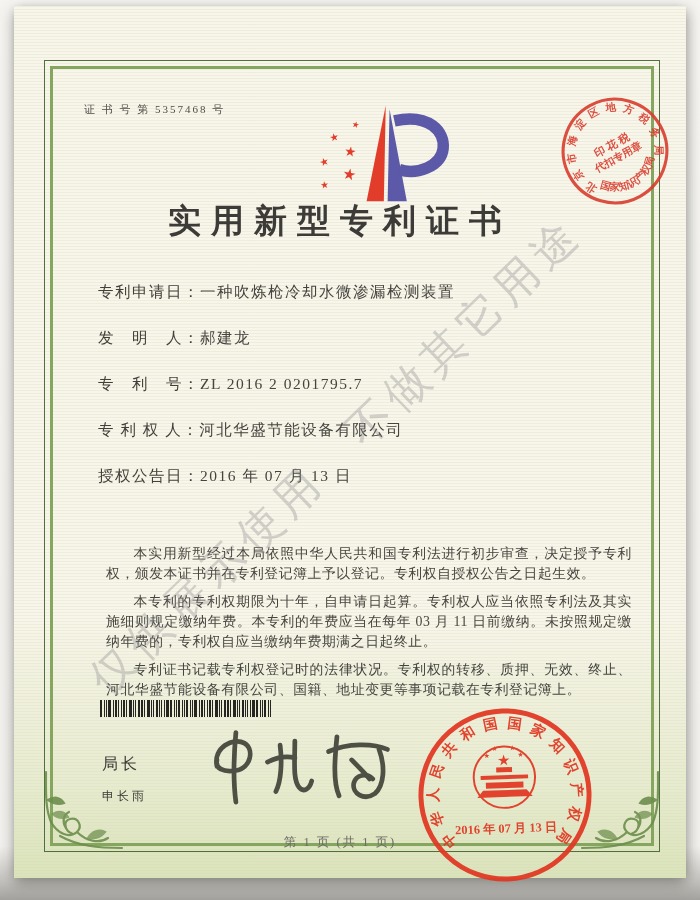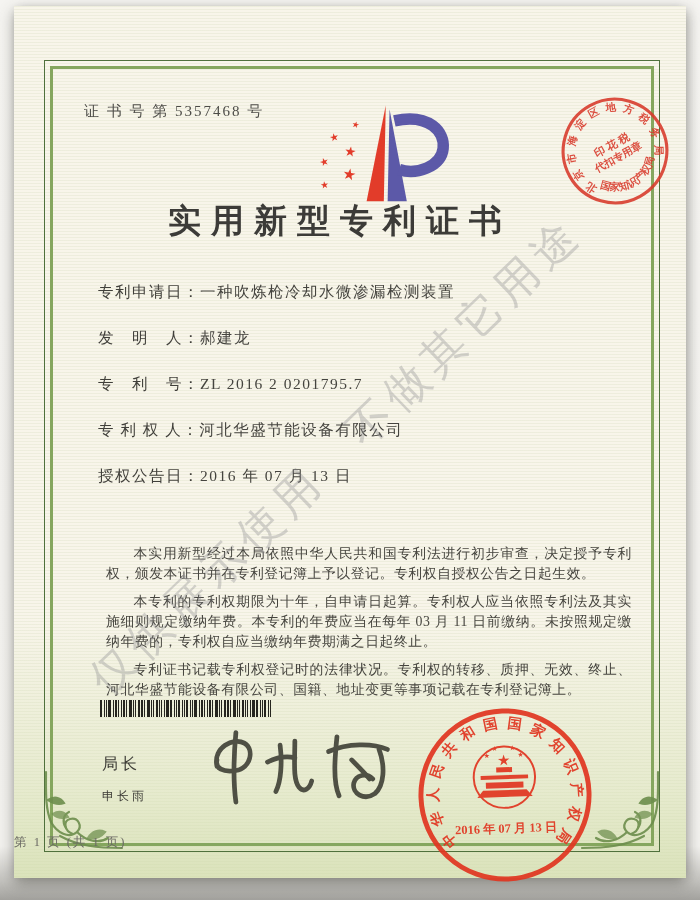--- a/index.html
+++ b/index.html
@@ -14,42 +14,42 @@
       linear-gradient(180deg, rgba(244,241,228,0) 70%, rgba(213,224,178,.5) 90%, rgba(203,217,162,.65) 100%),
       repeating-linear-gradient(180deg, rgba(168,184,132,.13) 0px, rgba(168,184,132,.13) 1px, rgba(0,0,0,0) 1px, rgba(0,0,0,0) 3px),
       #f8f5ea;
     box-shadow:0 6px 14px rgba(70,70,62,.45), 4px 0 10px -4px rgba(70,70,62,.25), -2px 0 8px -4px rgba(70,70,62,.2);
   }
   .frame-outer{position:absolute;left:30px;right:26px;top:54px;bottom:26px;border:1.5px solid #4f703c;}
   .frame-inner{position:absolute;left:36px;right:32px;top:60px;bottom:32px;border:3px solid #85a65e;}
   .corner{position:absolute;width:88px;height:88px;color:#6d8e4d;}
   .corner.bl{left:22px;bottom:20px;}
   .corner.br{right:18px;bottom:20px;transform:scaleX(-1);}
-  .cert-no{position:absolute;left:70px;top:96px;font-size:15px;letter-spacing:2px;color:#4d4c48;}
+  .cert-no{position:absolute;left:70px;top:96px;font-size:11px;letter-spacing:2px;color:#4d4c48;}
   .logo{position:absolute;left:288px;top:88px;width:156px;height:110px;}
   .stamp-wrap{position:absolute;left:544px;top:88px;width:114px;height:114px;transform:rotate(-29deg);opacity:.88;}
   .stamp-wrap svg{width:100%;height:100%;}
   .title{position:absolute;left:0;right:20px;top:193px;margin:0;text-align:center;
     font-size:33px;font-weight:600;letter-spacing:10px;color:#3c3b38;}
   .fields{position:absolute;left:84px;top:276px;width:545px;}
   .field{height:21px;margin-bottom:25px;font-size:15.5px;color:#45443f;letter-spacing:1.5px;white-space:nowrap;}
   .field .lb{color:#403f3a;}
   .paras{position:absolute;left:84px;top:530px;width:542px;font-size:13.8px;line-height:20px;
     color:#46453f;letter-spacing:.6px;text-align:justify;}
   .paras p{margin:8px;text-indent:2em;}
   .barcode{position:absolute;left:86px;top:694px;width:176px;height:17px;display:flex;overflow:hidden;}
   .barcode span{display:block;height:100%;background:#26251f;flex:none;}
   .sig-title{position:absolute;left:88px;top:748px;font-size:16px;color:#3b3a35;letter-spacing:3px;
     font-family:"Liberation Sans","DejaVu Sans",sans-serif;text-align:right;}
   .sig-name{position:absolute;left:88px;top:782px;font-size:12px;color:#3b3a35;letter-spacing:3px;
     font-family:"Liberation Sans","DejaVu Sans",sans-serif;}
   .signature{position:absolute;left:184px;top:720px;width:200px;height:90px;}
   .seal-wrap{position:absolute;left:402px;top:700px;width:178px;height:178px;opacity:.93;transform:rotate(-2deg);}
   .seal-wrap svg{width:100%;height:100%;}
-  .page-footer{position:absolute;left:0;right:20px;top:828px;text-align:left;font-size:12.5px;color:#6b6a64;letter-spacing:2px;}
+  .page-footer{position:absolute;left:0;right:20px;top:828px;text-align:center;font-size:12.5px;color:#6b6a64;letter-spacing:2px;}
   .watermark{position:absolute;left:322px;top:450px;transform:translate(-50%,-50%) rotate(-44deg);
     white-space:nowrap;font-size:44px;letter-spacing:7px;color:rgba(122,122,128,.30);z-index:5;pointer-events:none;}
   .arcch{font-family:"Liberation Serif","DejaVu Serif",serif;font-weight:700;}
   text{font-family:"Liberation Serif","DejaVu Serif",serif;}
 </style>
 </head>
 <body>
 
 <div class="paper">
 

